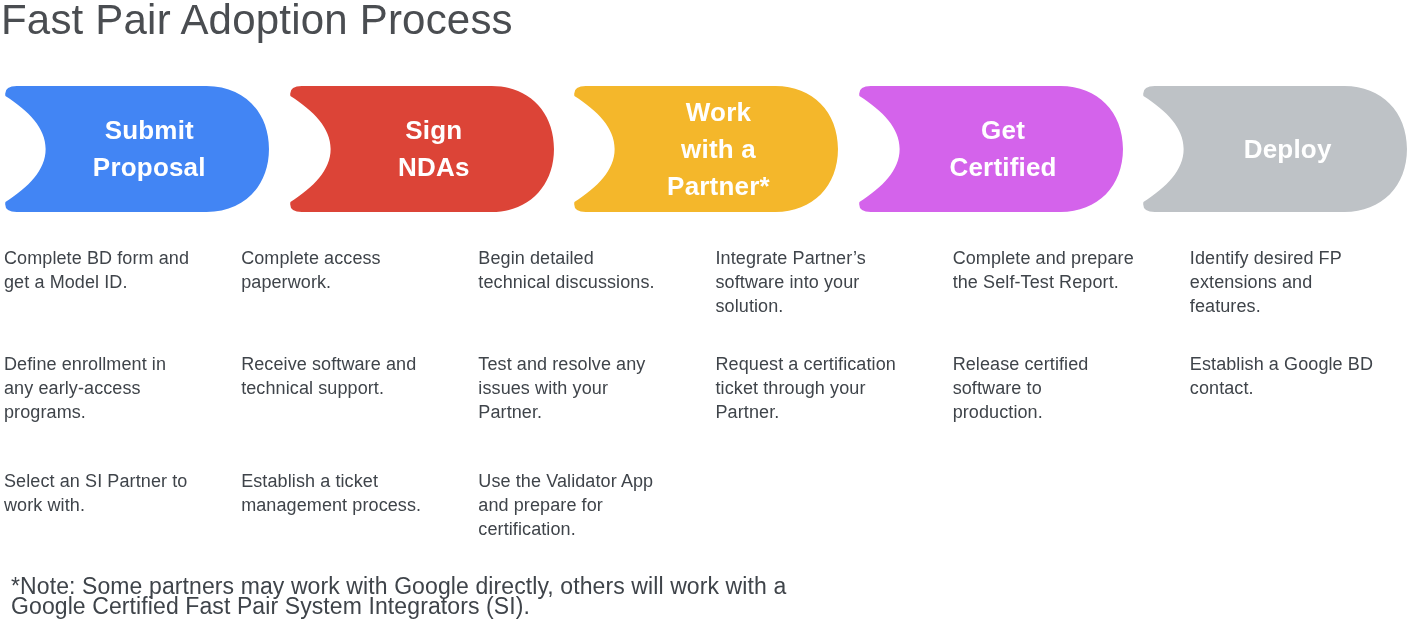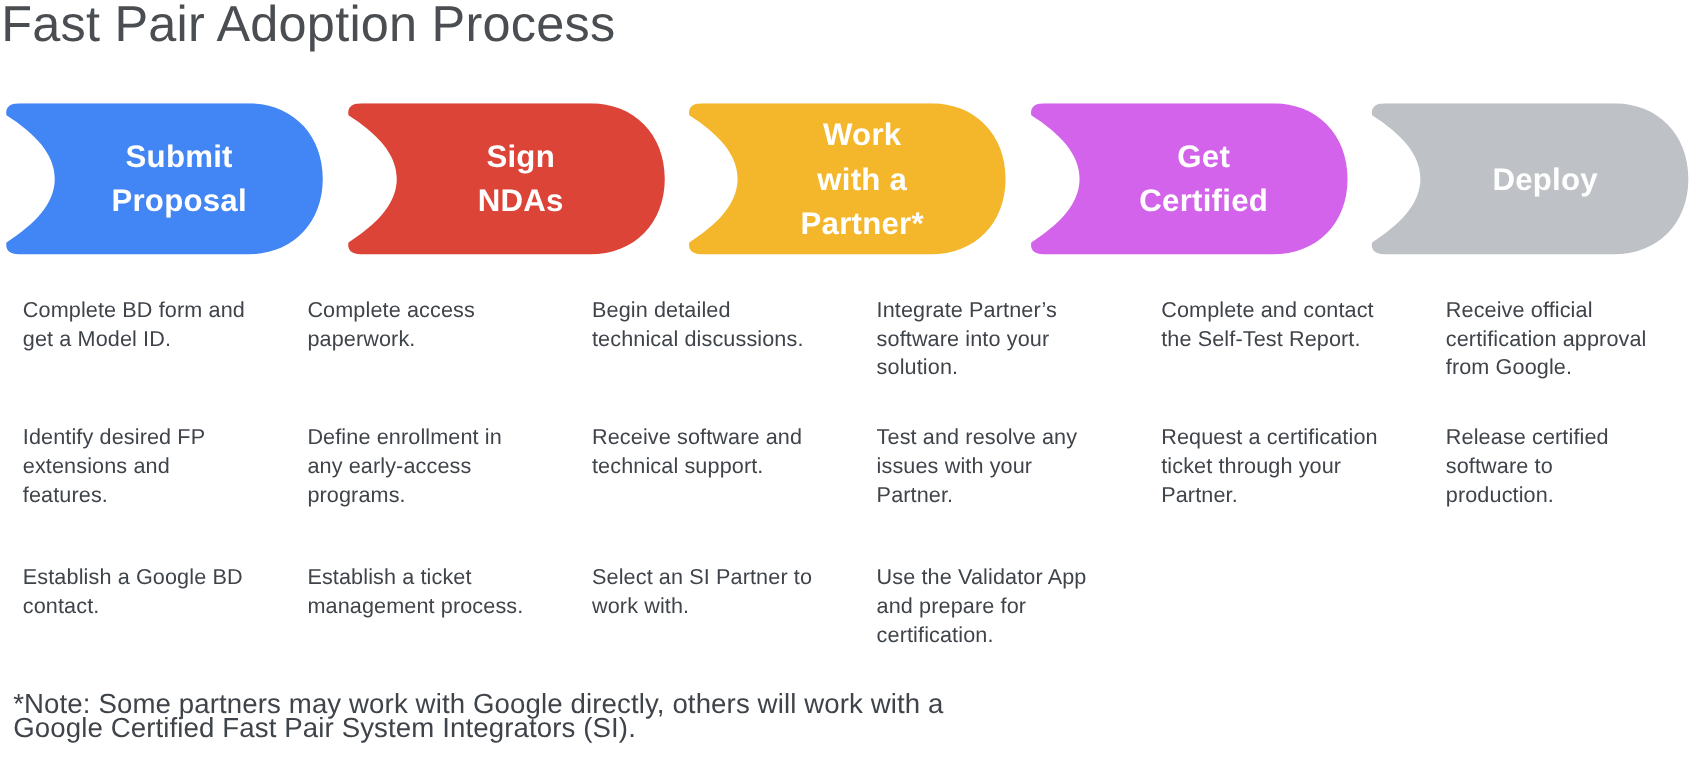--- a/index.html
+++ b/index.html
@@ -64,21 +64,21 @@
   .details {
     position: absolute;
     top: 246px;
     left: 0;
     width: 1423px;
     display: grid;
     grid-template-columns: repeat(6, 1fr);
     grid-template-rows: 106px 117px auto;
   }
   .detail {
-    padding: 0 22px 0 19px;
+    padding: 0 22px 0 4px;
     font-size: 18px;
     line-height: 24px;
     color: #3f444a;
     white-space: pre-line;
     letter-spacing: 0.1px;
   }
   .note {
     position: absolute;
     top: 576px;
     left: 11px;
@@ -146,25 +146,22 @@
 
     <div class="detail">Complete BD form and
 get a Model ID.</div>
     <div class="detail">Complete access
 paperwork.</div>
     <div class="detail">Begin detailed
 technical discussions.</div>
     <div class="detail">Integrate Partner’s
 software into your
 solution.</div>
-    <div class="detail">Complete and contact
+    <div class="detail">Complete and prepare
 the Self-Test Report.</div>
-    <div class="detail">Receive official
-certification approval
-from Google.</div>
 
     <div class="detail">Identify desired FP
 extensions and
 features.</div>
     <div class="detail">Define enrollment in
 any early-access
 programs.</div>
     <div class="detail">Receive software and
 technical support.</div>
     <div class="detail">Test and resolve any
@@ -172,24 +169,24 @@
 Partner.</div>
     <div class="detail">Request a certification
 ticket through your
 Partner.</div>
     <div class="detail">Release certified
 software to
 production.</div>
 
     <div class="detail">Establish a Google BD
 contact.</div>
+    <div class="detail">Select an SI Partner to
+work with.</div>
     <div class="detail">Establish a ticket
 management process.</div>
-    <div class="detail">Select an SI Partner to
-work with.</div>
     <div class="detail">Use the Validator App
 and prepare for
 certification.</div>
   </div>
 
   <p class="note">*Note: Some partners may work with Google directly, others will work with a
 Google Certified Fast Pair System Integrators (SI).</p>
 
 </div>
 

